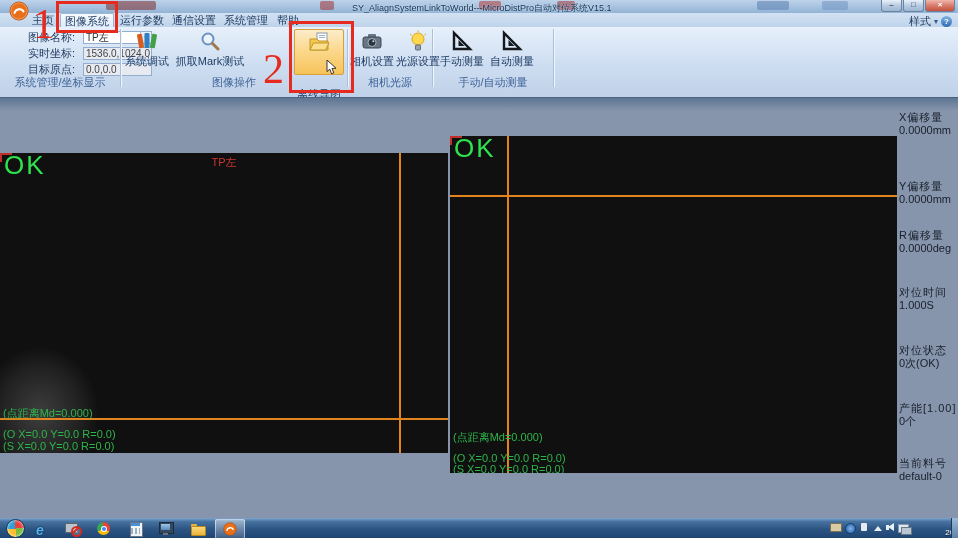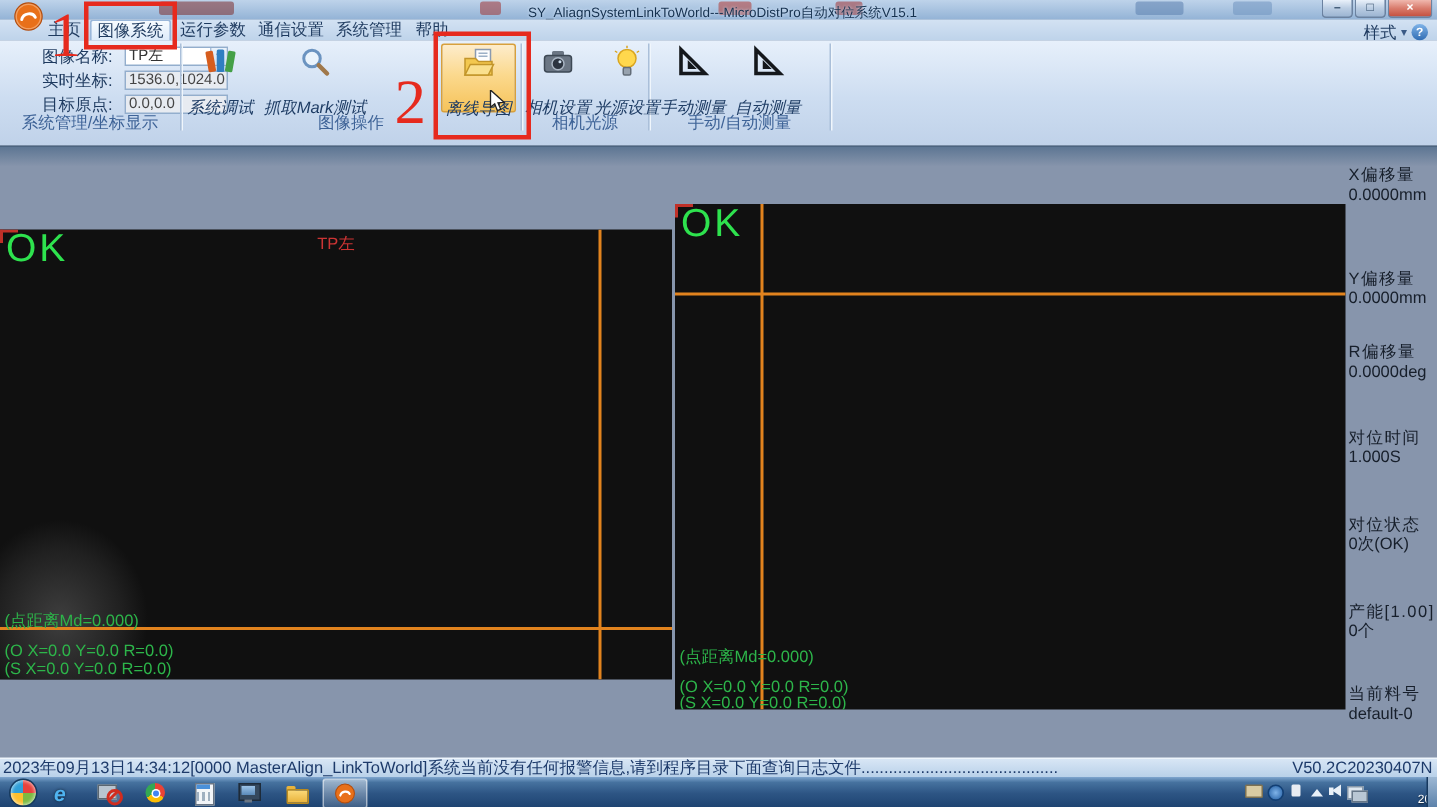--- a/index.html
+++ b/index.html
@@ -49,23 +49,23 @@
     position:relative;white-space:nowrap;overflow:hidden;}
   .fbox.gray{background:#e7ebf1;color:#444;}
   .combo-arrow{position:absolute;right:0;top:0;width:10px;height:11px;background:linear-gradient(#eaf2fb,#cfe0f2);
     border-left:1px solid #a9c0dc;font-size:7px;text-align:center;line-height:11px;color:#3a5a86;}
   .combo-arrow::after{content:"▾";}
   .grouplabel{position:absolute;top:49px;height:13px;line-height:13px;text-align:center;
     font-size:11px;color:#3e6397;}
   .rbtn{position:absolute;top:2px;height:46px;display:flex;flex-direction:column;
     align-items:center;font-size:11px;color:#1e3c64;}
   .rbtn .icon{width:22px;height:22px;margin-top:1px;}
-  .rbtn .blabel{margin-top:12px;white-space:nowrap;font-style:italic;}
+  .rbtn .blabel{margin-top:2px;white-space:nowrap;}
   .rbtn.hl{background:linear-gradient(#fdeccb,#fbd98e 45%,#f6c35a);border:1px solid #d8a03c;
-    border-radius:2px;box-sizing:border-box;}
+    border-radius:2px;box-sizing:border-box;gap:32px;}
   .rbtn.small .blabel{font-size:10px;}
 
   
   .band{left:0;top:97px;width:958px;height:13px;
     background:linear-gradient(#5d7693,#8795ac);border-top:1px solid #4c647f;}
 
   
   .cam{background:#101010;overflow:hidden;}
   .cam-left{left:0;top:153px;width:448px;height:300px;}
   .cam-right{left:450px;top:136px;width:447px;height:337px;}
@@ -312,24 +312,20 @@
   </div>
   <div class="side-item" style="top:402px;">
     <div class="slabel">产能[1.00]</div>
     <div class="sval">0个</div>
   </div>
   <div class="side-item" style="top:457px;">
     <div class="slabel">当前料号</div>
     <div class="sval">default-0</div>
   </div>
 
-  <div class="abs statusbar">
-    <div class="status-msg">2023年09月13日14:34:12[0000 MasterAlign_LinkToWorld]系统当前没有任何报警信息,请到程序目录下面查询日志文件...........................................</div>
-    <div class="status-ver">V50.2C20230407N</div>
-  </div>
 
   <div class="abs taskbar"></div>
   <div class="abs orb"></div>
   <div class="tico" style="left:36px;">
     <span style="font-size:14px;font-style:italic;font-weight:bold;color:#4fb3f0;text-shadow:0 0 2px #123;">e</span>
   </div>
   <div class="tico" style="left:64px;">
     <div style="position:absolute;left:1px;top:2px;width:11px;height:8px;background:#b8c4cf;border:1px solid #5a6670;"></div>
     <div style="position:absolute;left:7px;top:5px;width:7px;height:7px;border-radius:50%;border:2px solid #d12c1f;background:rgba(255,255,255,.2);"></div>
     <div style="position:absolute;left:8px;top:7.5px;width:8px;height:2px;background:#d12c1f;transform:rotate(-45deg);"></div>

